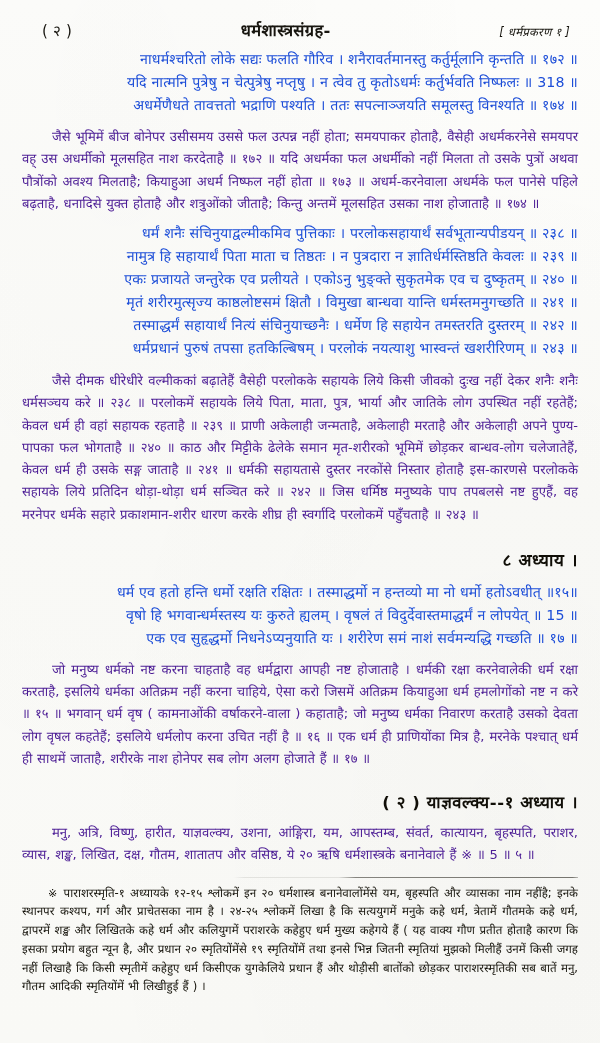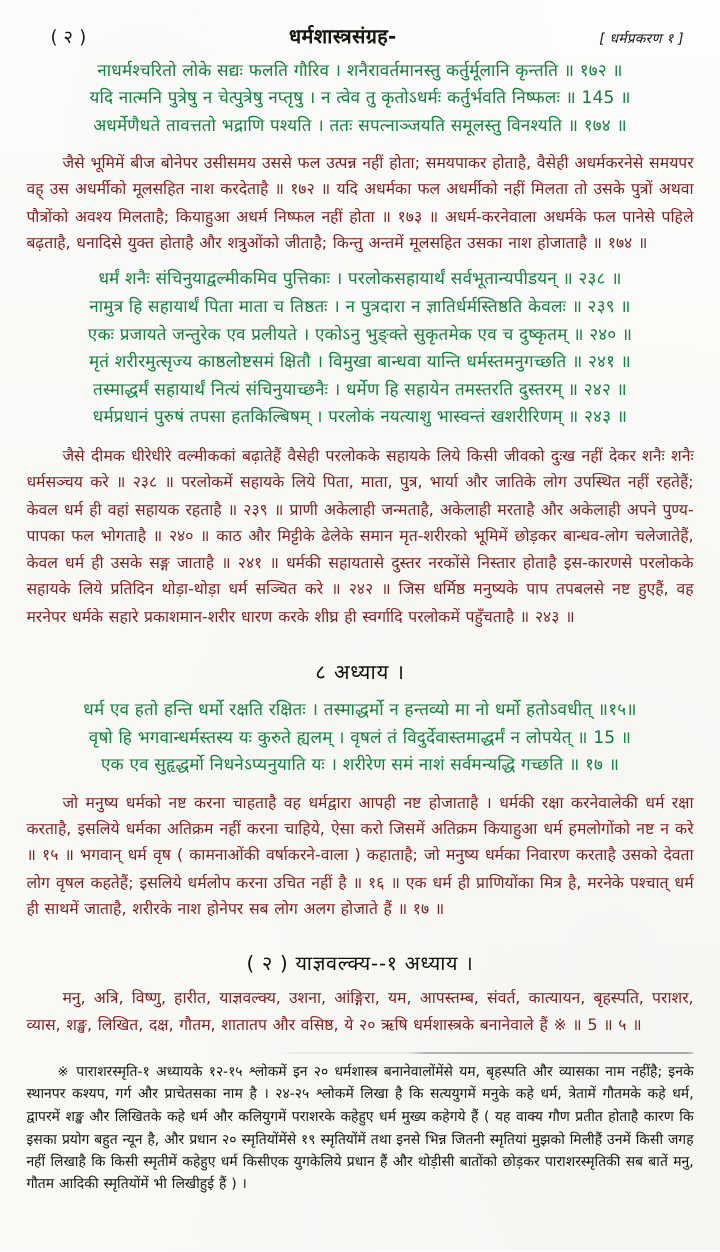--- a/index.html
+++ b/index.html
@@ -67,46 +67,46 @@
     height: 0px;
   }
 
   
   .verses {
     margin: 7px 0 0 0;
   }
   .verse-line {
     font-size: 14.2px;
     line-height: 1.62;
-    color: #15803d;
-    text-align: center;
+    color: #1d4ed8;
+    text-align: right;
     white-space: nowrap;
     letter-spacing: 0.15px;
     margin: 0;
     transform-origin: center;
   }
 
   
   .commentary {
     font-size: 13.1px;
     line-height: 1.70;
-    color: #7f1d1d;
+    color: #4c1d95;
     text-align: justify;
     text-justify: inter-word;
     margin: 9px 0 0 0;
     text-indent: 30px;
     word-spacing: 0.6px;
   }
   .commentary.block2 { margin-top: 10px; }
 
   
   .chapter-head {
-    text-align: center;
+    text-align: right;
     font-size: 17px;
-    font-weight: normal;
+    font-weight: bold;
     color: #100e07;
     margin: 22px 0 10px 0;
     letter-spacing: 0.6px;
   }
   .chapter-head.sub {
     font-size: 16.5px;
     margin: 20px 0 9px 0;
   }
 
   
@@ -144,21 +144,21 @@
 
     <div class="runhead">
       <span class="folio">( २ )</span>
       <span class="booktitle">धर्मशास्त्रसंग्रह-</span>
       <span class="section">[ धर्मप्रकरण १ ]</span>
     </div>
     <div class="rule-top"></div>
 
     <div class="verses">
       <div class="verse-line">नाधर्मश्चरितो लोके सद्यः फलति गौरिव । शनैरावर्तमानस्तु कर्तुर्मूलानि कृन्तति ॥ १७२ ॥</div>
-      <div class="verse-line">यदि नात्मनि पुत्रेषु न चेत्पुत्रेषु नप्तृषु । न त्वेव तु कृतोऽधर्मः कर्तुर्भवति निष्फलः ॥ 145 ॥</div>
+      <div class="verse-line">यदि नात्मनि पुत्रेषु न चेत्पुत्रेषु नप्तृषु । न त्वेव तु कृतोऽधर्मः कर्तुर्भवति निष्फलः ॥ 318 ॥</div>
       <div class="verse-line">अधर्मेणैधते तावत्ततो भद्राणि पश्यति । ततः सपत्नाञ्जयति समूलस्तु विनश्यति ॥ १७४ ॥</div>
     </div>
 
     <p class="commentary">जैसे भूमिमें बीज बोनेपर उसीसमय उससे फल उत्पन्न नहीं होता; समयपाकर होताहै, वैसेही अधर्मकरनेसे समयपर वह् उस अधर्मीको मूलसहित नाश करदेताहै ॥ १७२ ॥ यदि अधर्मका फल अधर्मीको नहीं मिलता तो उसके पुत्रों अथवा पौत्रोंको अवश्य मिलताहै; कियाहुआ अधर्म निष्फल नहीं होता ॥ १७३ ॥ अधर्म-करनेवाला अधर्मके फल पानेसे पहिले बढ़ताहै, धनादिसे युक्त होताहै और शत्रुओंको जीताहै; किन्तु अन्तमें मूलसहित उसका नाश होजाताहै ॥ १७४ ॥</p>
 
     <div class="verses">
       <div class="verse-line">धर्मं शनैः संचिनुयाद्वल्मीकमिव पुत्तिकाः । परलोकसहायार्थं सर्वभूतान्यपीडयन् ॥ २३८ ॥</div>
       <div class="verse-line">नामुत्र हि सहायार्थं पिता माता च तिष्ठतः । न पुत्रदारा न ज्ञातिर्धर्मस्तिष्ठति केवलः ॥ २३९ ॥</div>
       <div class="verse-line">एकः प्रजायते जन्तुरेक एव प्रलीयते । एकोऽनु भुङ्क्ते सुकृतमेक एव च दुष्कृतम् ॥ २४० ॥</div>
       <div class="verse-line">मृतं शरीरमुत्सृज्य काष्ठलोष्टसमं क्षितौ । विमुखा बान्धवा यान्ति धर्मस्तमनुगच्छति ॥ २४१ ॥</div>

